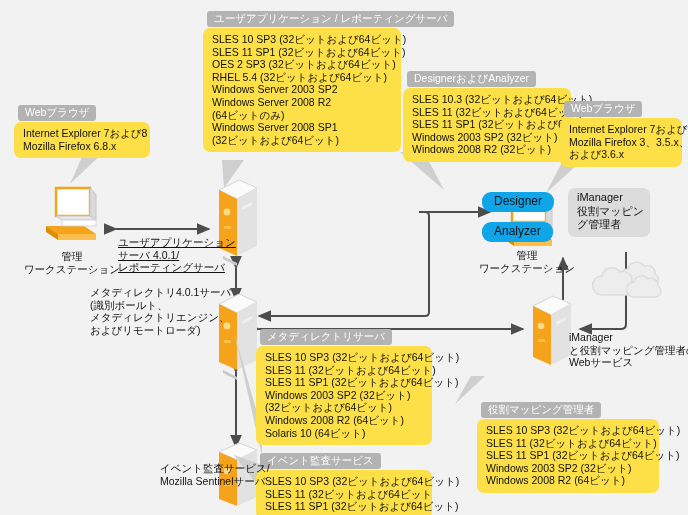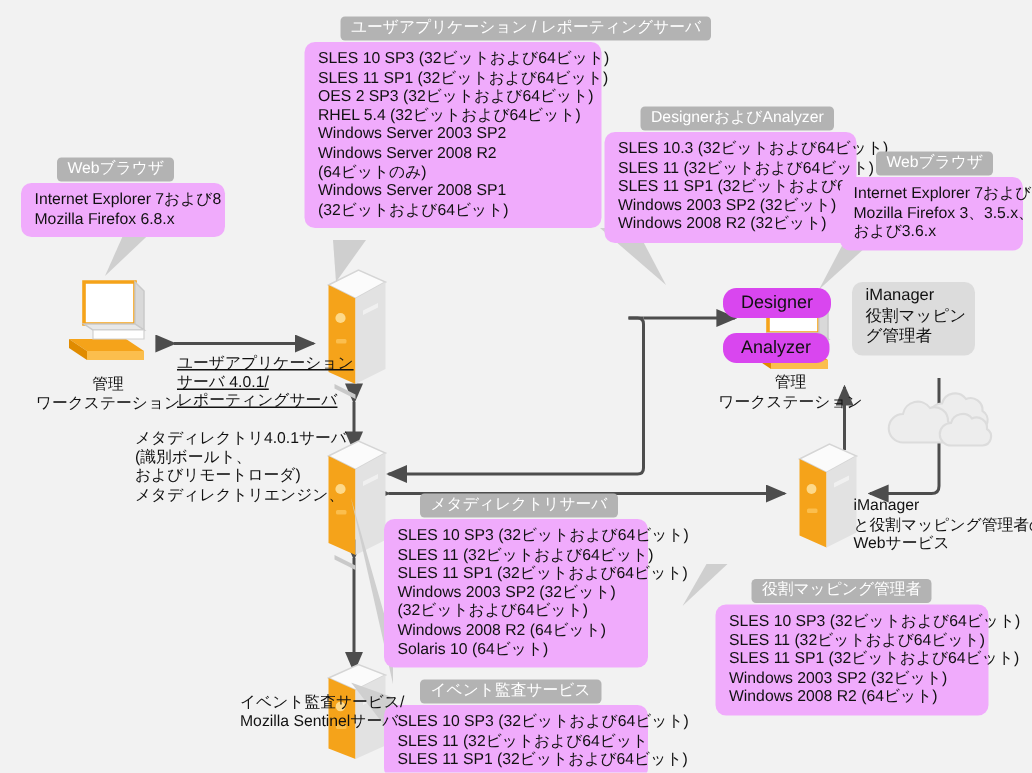--- a/index.html
+++ b/index.html
@@ -17,24 +17,24 @@
   .callout{position:absolute;}
   .callout .title{
     display:inline-block;
     background:#b3b3b3;
     color:#ffffff;
     font-size:10.5px;
     line-height:13px;
     padding:1px 7px 2px 7px;
     border-radius:3px;
     white-space:nowrap;
-    margin-left:24px;
+    margin-left:4px;
   }
   .callout .body{
-    background:#f0abfc;
+    background:#fde047;
     border-radius:7px;
     padding:5px 9px 6px 9px;
     margin-top:1px;
   }
   .callout .body div{
     font-size:10.5px;
     line-height:12.6px;
     white-space:nowrap;
     color:#111;
   }
@@ -43,21 +43,21 @@
   
   .arrow-svg{position:absolute;left:0;top:0;width:688px;height:515px;pointer-events:none;}
 
   
   .lbl{position:absolute;font-size:10.5px;line-height:12.6px;color:#111;white-space:nowrap;}
   .lbl.c{text-align:center;}
 
   
   .pill{
     position:absolute;
-    background:#d946ef;
+    background:#0ea5e9;
     border-radius:9px;
     font-size:12px;
     line-height:15px;
     padding:2px 12px 3px 12px;
     color:#111;
     white-space:nowrap;
   }
   .panel{
     position:absolute;
     background:#dcdcdc;
@@ -249,21 +249,21 @@
 
   <div class="callout" style="left:256px;top:450px;width:176px;">
     <span class="title">イベント監査サービス</span>
     <div class="body">
       <div>SLES 10 SP3 (32ビットおよび64ビット)</div>
       <div>SLES 11 (32ビットおよび64ビット</div>
       <div>SLES 11 SP1 (32ビットおよび64ビット)</div>
     </div>
   </div>
 
-  <div class="callout" style="left:477px;top:383px;width:182px;">
+  <div class="callout" style="left:477px;top:399px;width:182px;">
     <span class="title">役割マッピング管理者</span>
     <div class="body">
       <div>SLES 10 SP3 (32ビットおよび64ビット)</div>
       <div>SLES 11 (32ビットおよび64ビット)</div>
       <div>SLES 11 SP1 (32ビットおよび64ビット)</div>
       <div>Windows 2003 SP2 (32ビット)</div>
       <div>Windows 2008 R2 (64ビット)</div>
     </div>
   </div>
 
@@ -274,22 +274,22 @@
 
   <div class="lbl" style="left:118px;top:236px;text-decoration:underline;">
     <div>ユーザアプリケーション</div>
     <div>サーバ 4.0.1/</div>
     <div>レポーティングサーバ</div>
   </div>
 
   <div class="lbl" style="left:90px;top:286px;">
     <div>メタディレクトリ4.0.1サーバ</div>
     <div>(識別ボールト、</div>
+    <div>メタディレクトリエンジン、</div>
     <div>およびリモートローダ)</div>
-    <div>メタディレクトリエンジン、</div>
   </div>
 
   <div class="lbl" style="left:112px;top:462px;margin-left:48px;">
     <div>イベント監査サービス/</div>
     <div>Mozilla Sentinelサーバ</div>
   </div>
 
   <div class="lbl c" style="left:473px;top:249px;width:108px;">
     <div>管理</div>
     <div>ワークステーション</div>

